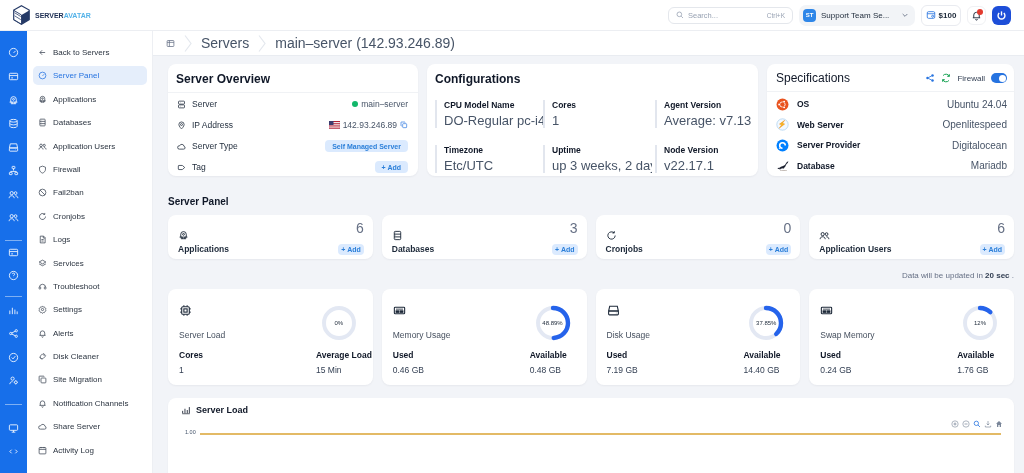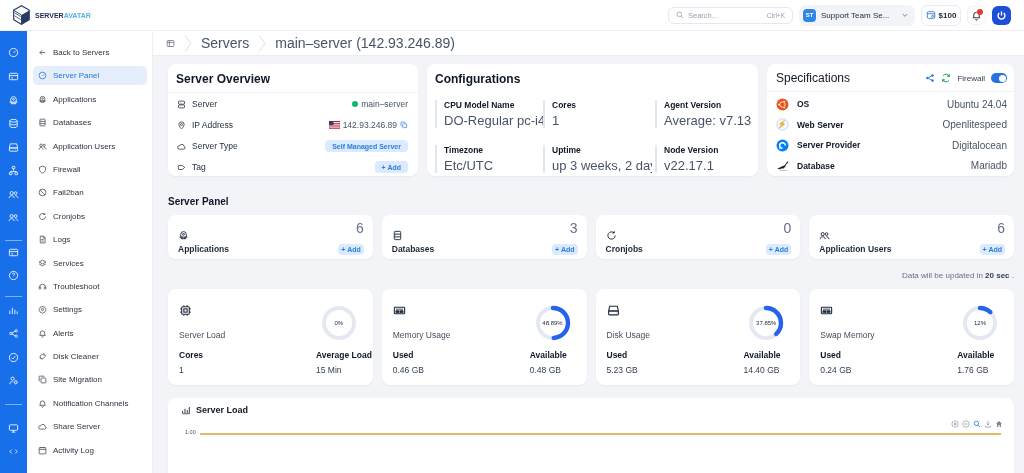--- a/index.html
+++ b/index.html
@@ -559,21 +559,21 @@
             <rect x="3" y="13" width="18" height="7" rx="1.5"></rect>
             <path d="M16.5 16.5 h.6"></path>
           </svg>
           <svg class="donut" width="40" height="40" viewBox="0 0 40 40">
             <circle cx="20" cy="20" r="15" fill="none" stroke="#e3e8f3" stroke-width="3.9"></circle>
             <circle cx="20" cy="20" r="15" fill="none" stroke="#2563eb" stroke-width="4.4" stroke-linecap="round" stroke-dasharray="35.672784581512104 58.57499502618168" transform="rotate(-90 20 20)"></circle>
           </svg>
           <div class="pct">37.85%</div>
           <div class="nm">Disk Usage</div>
           <div class="bl l">Used</div>
-          <div class="bv l">5.23 GB</div>
+          <div class="bv l">7.19 GB</div>
           <div class="bl r">Available</div>
           <div class="bv r">14.40 GB</div>
         </div>
         <div class="dcard">
           <svg class="ic" width="13" height="13" viewBox="0 0 24 24" fill="none" stroke="#1d2939" stroke-width="2">
             <rect x="2.5" y="6" width="19" height="12" rx="1.5"></rect>
             <rect x="5.5" y="12.5" width="5.5" height="3" stroke-width="1.5" fill="#1d2939"></rect>
             <rect x="13" y="12.5" width="5.5" height="3" stroke-width="1.5" fill="#1d2939"></rect>
             <path d="M5.5 9.5 h13" stroke-width="1.5"></path>
           </svg>

